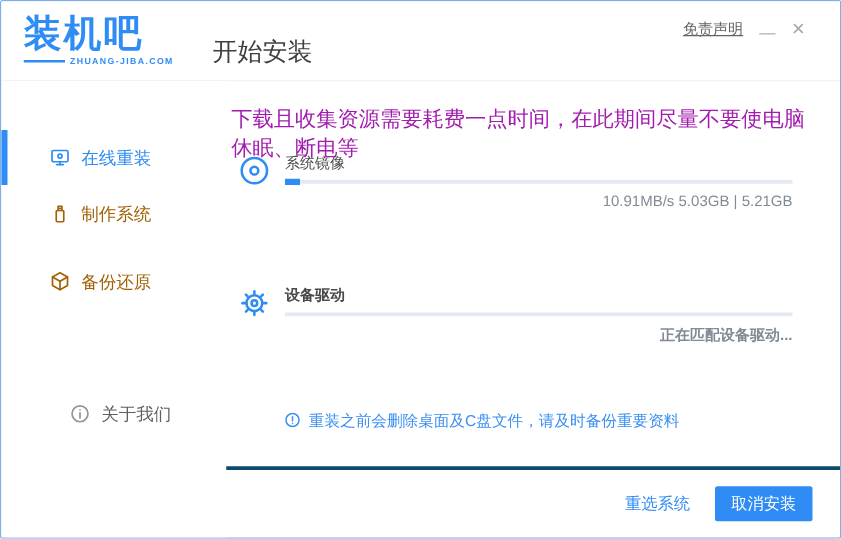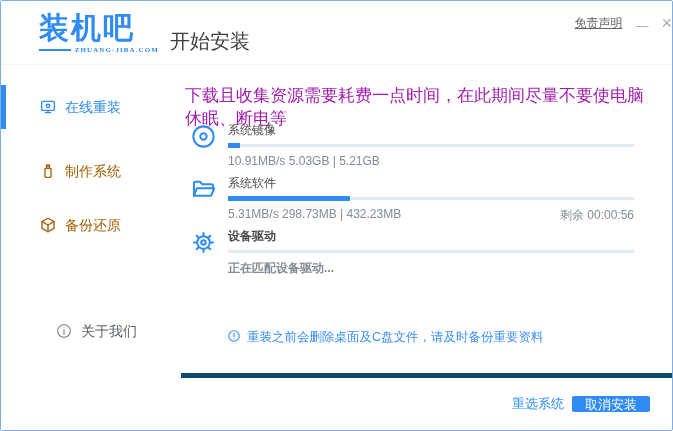--- a/index.html
+++ b/index.html
@@ -7,64 +7,64 @@
   body { font-family:"Liberation Sans","DejaVu Sans",sans-serif; }
 
   .window {
     position:relative; width:673px; height:431px;
     background:#fff; border:1px solid #7eaee9; border-radius:2px;
     overflow:hidden;
   }
 
   
   .titlebar { position:absolute; top:0; left:0; right:0; height:64px; border-bottom:1px solid #f1f3f6; background:#fff; }
-  .logo { position:absolute; left:38px; top:10px; width:120px;font-family:Liberation Serif, serif; }
+  .logo { position:absolute; left:18px; top:10px; width:120px; }
   .logo-main { font-size:30px; font-weight:bold; color:#2f8cf4; line-height:1.15; letter-spacing:2px; white-space:nowrap; }
   .logo-sub { display:flex; align-items:center; gap:4px; margin-top:0; color:#2f8cf4; font-size:7px; font-weight:bold; letter-spacing:1.1px; }
   .logo-sub .logo-line { flex:1; height:2px; background:#2f8cf4; }
   .page-title { position:absolute; left:169px; top:27px; font-size:20px; color:#404040; }
-  .titlebar-right { position:absolute; right:0; top:13px; display:flex; align-items:flex-end; gap:13px; }
+  .titlebar-right { position:absolute; right:28px; top:13px; display:flex; align-items:flex-end; gap:13px; }
   .disclaimer { font-size:12px; color:#606468; text-decoration:underline; cursor:pointer; }
   .win-btn { color:#a5a9ae; cursor:pointer; line-height:1; }
   .win-min { font-size:13px; }
   .win-close { font-size:18px; }
 
   
   .sidebar { position:absolute; top:64px; left:0; width:180px; bottom:0; background:#fff; }
   .side-item { position:absolute; left:0; width:100%; height:36px; cursor:pointer; color:#a16207; }
   .side-item .accent { display:none; }
   .side-item.active { color:#2f8cf4; }
   .side-item.active .accent { display:block; position:absolute; left:0; top:-4px; width:5px; height:44px; background:#2f8cf4; }
   .side-item .s-icon { position:absolute; left:38px; top:9px; width:18px; height:18px; }
   .side-item .s-lbl { position:absolute; left:64px; top:9px; font-size:14px; line-height:18px; }
   .side-item.dark { color:#8f9499;margin-left:16px; }
   .side-item.dark .s-lbl { color:#5d6166; }
-  .si-1 { top:24px; } .si-2 { top:88px; } .si-3 { top:142px; } .si-4 { top:190px; } .si-5 { top:248px; }
+  .si-1 { top:43px; } .si-2 { top:88px; } .si-3 { top:142px; } .si-4 { top:190px; } .si-5 { top:248px; }
 
   
   .main { position:absolute; left:180px; top:64px; right:0; bottom:0; }
   .notice { position:absolute; top:19px; left:4px; right:12px; text-align:left; color:#a21caf; font-size:17px; }
 
   .task { position:absolute; left:47px; right:38px; }
   .t-1 { top:57px; } .t-2 { top:110px; } .t-3 { top:163px;font-weight:bold; }
   .t-icon { position:absolute; left:-38px; top:1px; width:27px; height:27px; color:#2f8cf4; }
   .t-name { font-size:12px; color:#4a4a4a; }
   .t-bar { position:relative; height:5px; margin-top:4px; }
   .t-track { position:absolute; top:1px; left:0; right:0; height:3px; background:#e3eaf4; }
   .t-fill { position:absolute; top:0; left:0; height:5px; background:#2f8cf4; }
-  .t-meta { display:flex; justify-content:space-between; margin-top:6px; font-size:12px; color:#828b96; }
+  .t-meta { display:flex; justify-content:flex-end; margin-top:6px; font-size:12px; color:#828b96; }
 
   .warning { position:absolute; left:46px; top:264px; display:flex; align-items:flex-start; gap:6px; color:#3b8ff2; font-size:12.5px; }
   .w-icon { width:14px; height:14px; flex:none; }
 
   
-  .footer { position:absolute; left:0; right:0; bottom:0; height:57px; border-top:5px solid #0c4a6e;
-            display:flex; align-items:center; justify-content:flex-end; gap:8px; padding-right:22px; }
+  .footer { position:absolute; left:0; right:0; bottom:0; height:57px; border-top:3px solid #0c4a6e;
+            display:flex; align-items:center; justify-content:flex-end; gap:20px; padding-right:22px; }
   .reselect { color:#2f8cf4; font-size:13px; cursor:pointer; background:none; border:none; font-family:inherit; }
-  .cancel { background:#2f8cf4; color:#fff; font-size:13px; width:78px; height:16px; border:none; border-radius:2px; cursor:pointer; font-family:inherit; }
+  .cancel { background:#2f8cf4; color:#fff; font-size:13px; width:78px; height:28px; border:none; border-radius:2px; cursor:pointer; font-family:inherit; }
 
   svg { display:block; width:100%; height:100%; }
 </style>
 </head>
 <body>
 
 <div class="window">
 
   <div class="titlebar">
     <div class="logo">
@@ -148,37 +148,20 @@
       <div class="t-name">系统镜像</div>
       <div class="t-bar">
         <div class="t-track"></div>
         <div class="t-fill" style="width: 3%;"></div>
       </div>
       <div class="t-meta">
         <span>10.91MB/s 5.03GB | 5.21GB</span>
       </div>
     </div>
 
-    <div class="task t-2">
-      <span class="t-icon">
-        <svg viewBox="0 0 24 24" fill="none" stroke="currentColor" stroke-width="1.8" stroke-linecap="round" stroke-linejoin="round">
-          <path d="M3.5 17.5v-11c0-.8.6-1.4 1.4-1.4h4l2 2.2h8.2c.8 0 1.4.6 1.4 1.4v1.8"></path>
-          <path d="M3.5 17.5l2.6-6.7h15.4l-2.6 6.7H3.5z"></path>
-        </svg>
-      </span>
-      <div class="t-name">系统软件</div>
-      <div class="t-bar">
-        <div class="t-track"></div>
-        <div class="t-fill" style="width: 30%;"></div>
-      </div>
-      <div class="t-meta">
-        <span>5.31MB/s 298.73MB | 432.23MB</span>
-        <span>剩余 00:00:56</span>
-      </div>
-    </div>
 
     <div class="task t-3">
       <span class="t-icon">
         <svg viewBox="0 0 24 24" fill="none" stroke="currentColor" stroke-width="1.8" stroke-linecap="round">
           <circle cx="12" cy="12" r="5.6"></circle>
             <circle cx="12" cy="12" r="2"></circle>
           <path d="M18 12h2.5M16.24 16.24l1.77 1.77M12 18v2.5M7.76 16.24l-1.77 1.77M6 12H3.5M7.76 7.76L5.99 5.99M12 6V3.5M16.24 7.76l1.77-1.77"></path>
         </svg>
       </span>
       <div class="t-name">设备驱动</div>

